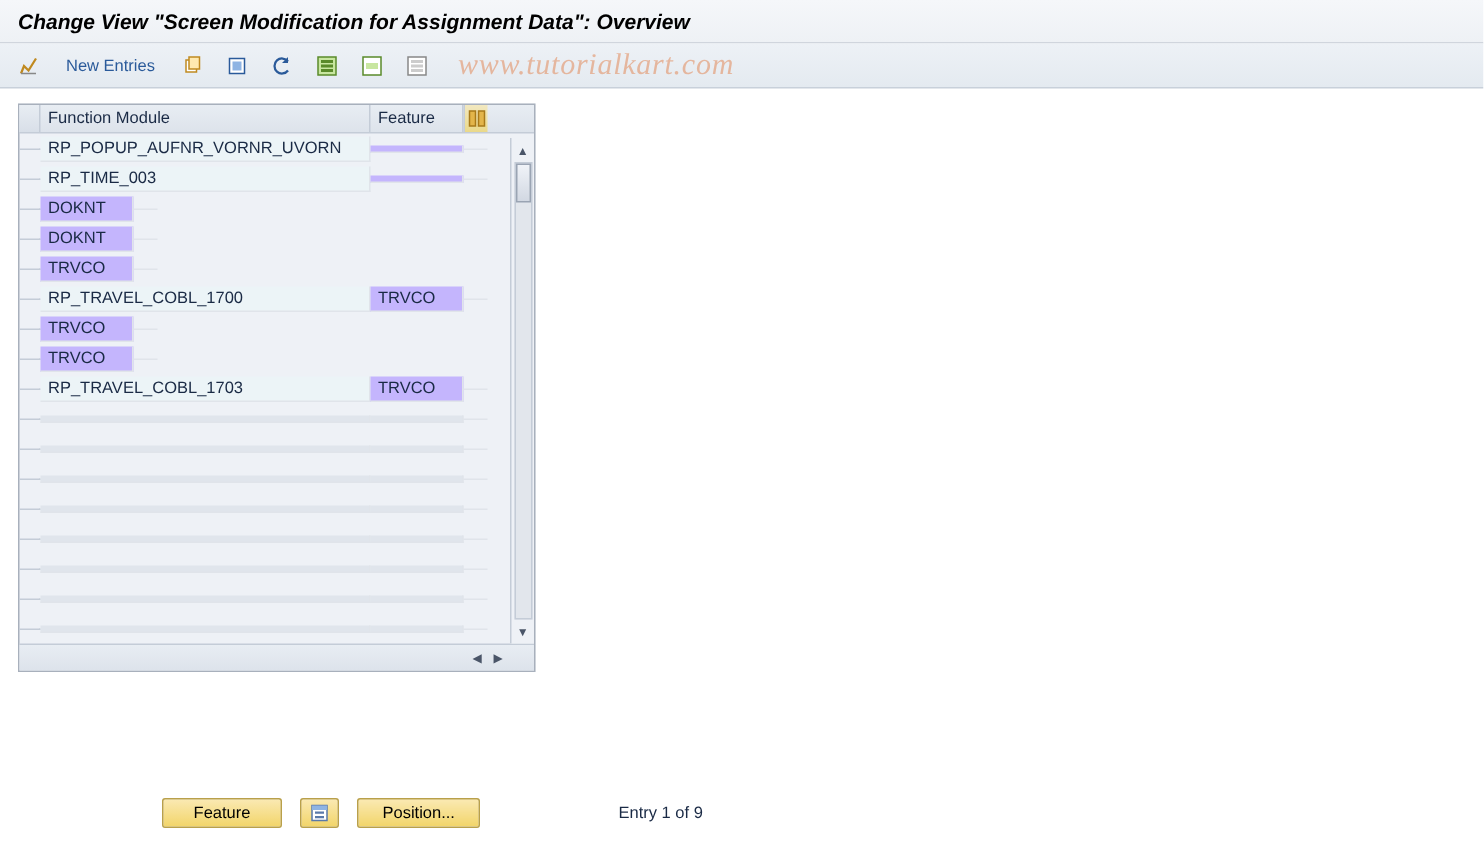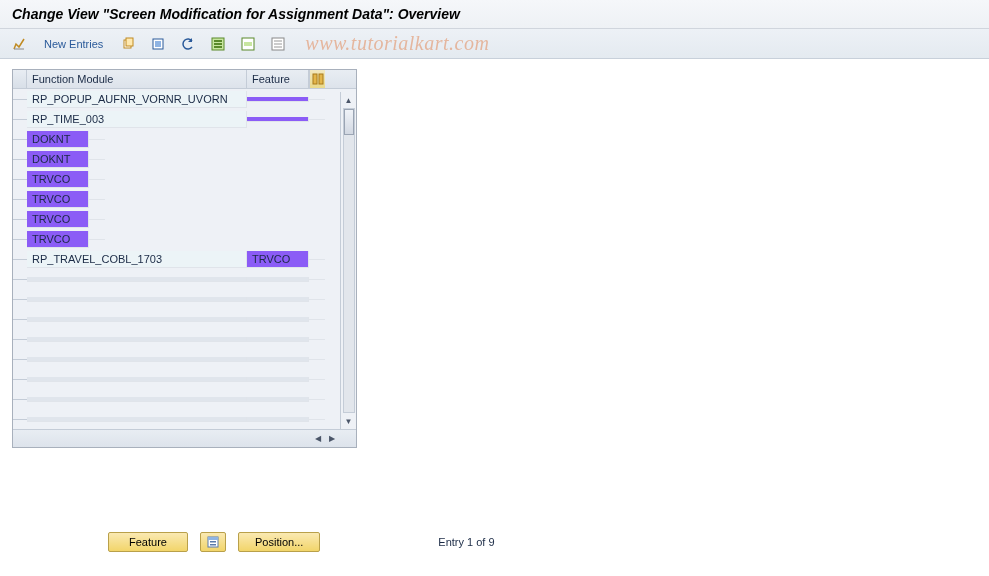--- a/index.html
+++ b/index.html
@@ -103,21 +103,21 @@
     color: #1a2a45;
     overflow: hidden;
     white-space: nowrap;
     display:flex;
     align-items:center;
   }
   .grid-row .sel-col {
     border-bottom: 1px solid #c4ccd7;
   }
   .data-row .fm-cell { background:#ecf4f7; }
-  .data-row .ft-cell { background:#8b5cf6; }
+  .data-row .ft-cell { background:#c4b5fd; }
   .empty-row .fm-cell, .empty-row .ft-cell { background:#e0e5ec; }
   .vscroll {
     position: absolute;
     right: 0; top: 0; bottom: 0;
     width: 16px;
     background: #eef1f6;
     border-left: 1px solid #c4ccd7;
     display: flex;
     flex-direction: column;
     justify-content: space-between;
@@ -153,21 +153,21 @@
     padding: 3px 16px;
     font-size: 11px;
     cursor: pointer;
     display:inline-flex;
     align-items:center;
     gap:6px;
     min-width:80px;
     justify-content:center;
   }
   .sap-btn.small { min-width:26px; padding:3px 4px; }
-  .entry-status { margin-left: 106px; font-size:11px; color:#1a2a45; }
+  .entry-status { margin-left: 80px; font-size:11px; color:#1a2a45; }
   .body-scroll-rail { position:absolute; right:0; top:22px; bottom:18px; width:16px; }
 </style>
 </head>
 <body>
 
 <div class="title-bar">Change View "Screen Modification for Assignment Data": Overview</div>
 
 <div class="app-toolbar">
   <span class="toolbar-icon">
     <svg width="14" height="14">
@@ -255,20 +255,21 @@
           <div class="cell ft-col ft-cell">DOKNT</div>
           <div style="width:16px;border-bottom:1px solid #e0e4ea;"></div>
         </div>
         <div class="grid-row data-row">
           <div class="sel-col"></div>
           <div class="cell ft-col ft-cell">TRVCO</div>
           <div style="width:16px;border-bottom:1px solid #e0e4ea;"></div>
         </div>
         <div class="grid-row data-row">
           <div class="sel-col"></div>
+          <div class="cell fm-col fm-cell">RP_TRAVEL_COBL_1700</div>
           <div class="cell ft-col ft-cell">TRVCO</div>
           <div style="width:16px;border-bottom:1px solid #e0e4ea;"></div>
         </div>
         <div class="grid-row data-row">
           <div class="sel-col"></div>
           <div class="cell ft-col ft-cell">TRVCO</div>
           <div style="width:16px;border-bottom:1px solid #e0e4ea;"></div>
         </div>
         <div class="grid-row data-row">
           <div class="sel-col"></div>

